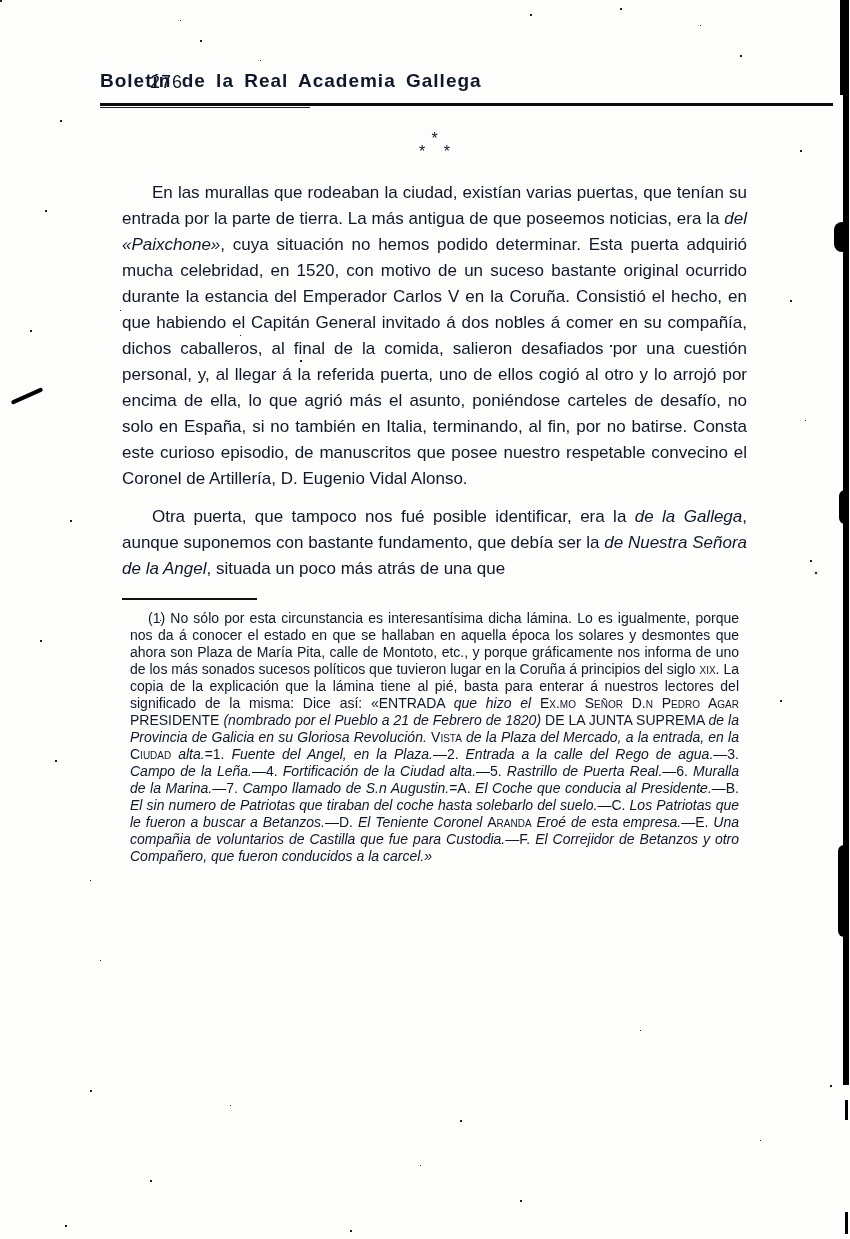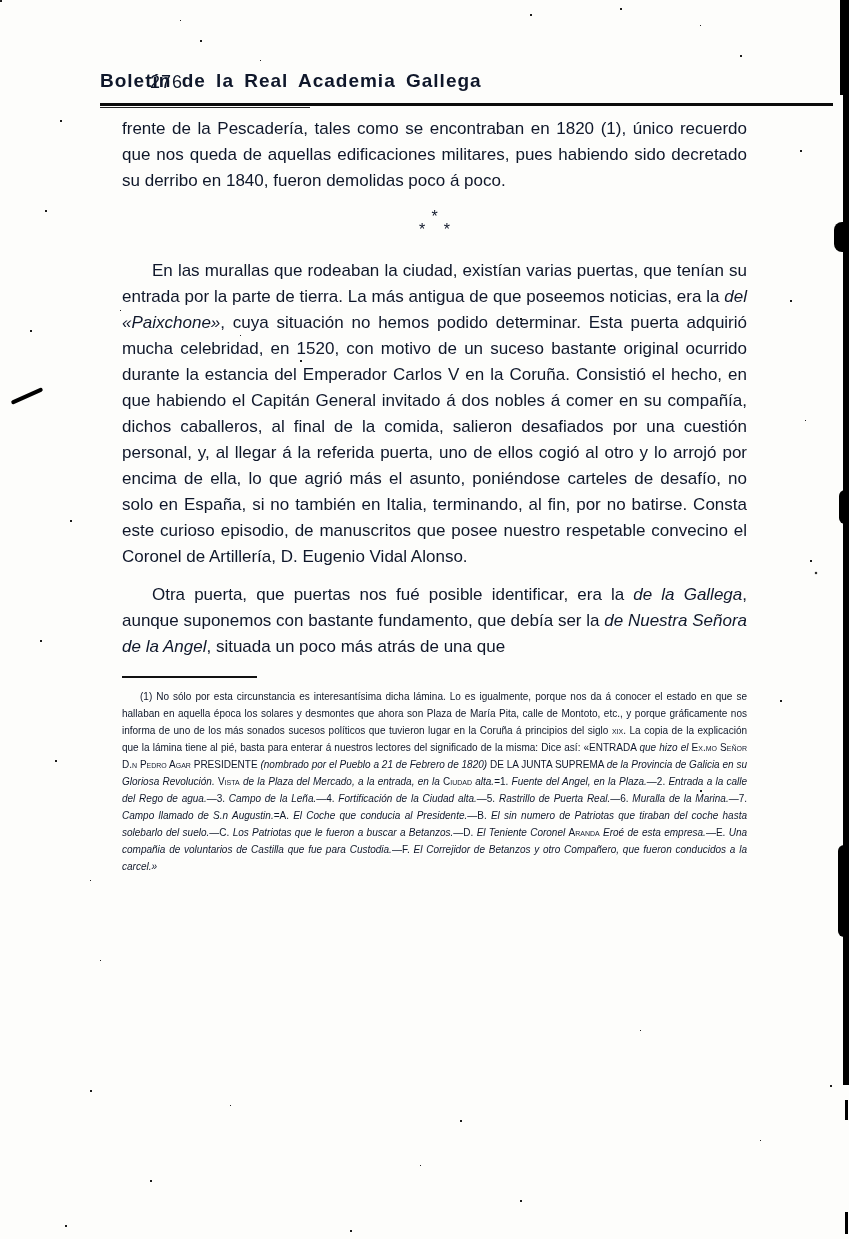--- a/index.html
+++ b/index.html
@@ -41,21 +41,21 @@
   .asterism{
     text-align:center;font-size:16px;line-height:13px;
     margin:16px 0 22px 0;letter-spacing:0;
   }
   .asterism .row2{word-spacing:14px;}
   .footnote-rule{
     width:135px;height:0;border-top:2px solid #111;
     margin:16px 0 10px 0;
   }
   .footnote-par{
-    margin:0;font-size:10px;line-height:17px;text-align:justify;
+    margin:8px;font-size:14px;line-height:17px;text-align:justify;
     text-indent:18px;
   }
   
   .edge-band{position:absolute;right:0;top:0;width:6px;height:1085px;background:#000;}
   .edge-bump{position:absolute;background:#000;}
   .bump-top{right:0;top:0;width:9px;height:95px;}
   .bump-1{right:0;top:222px;width:15px;height:30px;border-radius:8px 0 0 8px;}
   .bump-2{right:0;top:490px;width:10px;height:34px;border-radius:6px 0 0 6px;}
   .bump-3{right:0;top:845px;width:11px;height:92px;border-radius:6px 0 0 6px;}
   .edge-mark1{position:absolute;right:1px;top:1100px;width:3px;height:20px;background:#000;}
@@ -85,27 +85,26 @@
 </head>
 <body>
 
 <div class="page">
 
   <div class="page-number">276</div>
   <div class="header-title">Boletín de la Real Academia Gallega</div>
   <div class="header-rule"></div>
 
   <div class="content">
-      <p class="body-par"><span class="seg-n">frente de la Pescadería, tales como se encontraban en 1820 (1), único recuerdo que nos queda de aquellas edificaciones militares, pues habiendo sido decretado su derribo en 1840, fueron demolidas poco á poco.</span></p>
       <div class="asterism">
         <div>*</div>
         <div class="row2">* *</div>
       </div>
       <p class="body-par indent"><span class="seg-n">En las murallas que rodeaban la ciudad, existían varias puertas, que tenían su entrada por la parte de tierra. La más antigua de que poseemos noticias, era la </span><span class="seg-i">del «Paixchone»</span><span class="seg-n">, cuya situación no hemos podido determinar. Esta puerta adquirió mucha celebridad, en 1520, con motivo de un suceso bastante original ocurrido durante la estancia del Emperador Carlos V en la Coruña. Consistió el hecho, en que habiendo el Capitán General invitado á dos nobles á comer en su compañía, dichos caballeros, al final de la comida, salieron desafiados por una cuestión personal, y, al llegar á la referida puerta, uno de ellos cogió al otro y lo arrojó por encima de ella, lo que agrió más el asunto, poniéndose carteles de desafío, no solo en España, si no también en Italia, terminando, al fin, por no batirse. Consta este curioso episodio, de manuscritos que posee nuestro respetable convecino el Coronel de Artillería, D. Eugenio Vidal Alonso.</span></p>
-      <p class="body-par indent"><span class="seg-n">Otra puerta, que puertas nos fué posible identificar, era la </span><span class="seg-i">de la Gallega</span><span class="seg-n">, aunque suponemos con bastante fundamento, que debía ser la </span><span class="seg-i">de Nuestra Señora de la Angel</span><span class="seg-n">, situada un poco más atrás de una que</span></p>
+      <p class="body-par indent"><span class="seg-n">Otra puerta, que tampoco nos fué posible identificar, era la </span><span class="seg-i">de la Gallega</span><span class="seg-n">, aunque suponemos con bastante fundamento, que debía ser la </span><span class="seg-i">de Nuestra Señora de la Angel</span><span class="seg-n">, situada un poco más atrás de una que</span></p>
       <div class="footnote-rule"></div>
       <p class="footnote-par"><span class="seg-n">(1)  No sólo por esta circunstancia es interesantísima dicha lámina. Lo es igualmente, porque nos da á conocer el estado en que se hallaban en aquella época los solares y desmontes que ahora son Plaza de María Pita, calle de Montoto, etc., y porque gráficamente nos informa de uno de los más sonados sucesos políticos que tuvieron lugar en la Coruña á principios del siglo </span><span class="seg-sc">xix</span><span class="seg-n">. La copia de la explicación que la lámina tiene al pié, basta para enterar á nuestros lectores del significado de la misma: Dice así: «ENTRADA </span><span class="seg-i">que hizo el </span><span class="seg-sc">Ex.mo Señor D.n Pedro Agar </span><span class="seg-n">PRESIDENTE </span><span class="seg-i">(nombrado por el Pueblo a 21 de Febrero de 1820) </span><span class="seg-n">DE LA JUNTA SUPREMA </span><span class="seg-i">de la Provincia de Galicia en su Gloriosa Revolución. </span><span class="seg-sc">Vista </span><span class="seg-i">de la Plaza del Mercado, a la entrada, en la </span><span class="seg-sc">Ciudad </span><span class="seg-i">alta.</span><span class="seg-n">=1. </span><span class="seg-i">Fuente del Angel, en la Plaza.</span><span class="seg-n">—2. </span><span class="seg-i">Entrada a la calle del Rego de agua.</span><span class="seg-n">—3. </span><span class="seg-i">Campo de la Leña.</span><span class="seg-n">—4. </span><span class="seg-i">Fortificación de la Ciudad alta.</span><span class="seg-n">—5. </span><span class="seg-i">Rastrillo de Puerta Real.</span><span class="seg-n">—6. </span><span class="seg-i">Muralla de la Marina.</span><span class="seg-n">—7. </span><span class="seg-i">Campo llamado de S.n Augustin.</span><span class="seg-n">=A. </span><span class="seg-i">El Coche que conducia al Presidente.</span><span class="seg-n">—B. </span><span class="seg-i">El sin numero de Patriotas que tiraban del coche hasta solebarlo del suelo.</span><span class="seg-n">—C. </span><span class="seg-i">Los Patriotas que le fueron a buscar a Betanzos.</span><span class="seg-n">—D. </span><span class="seg-i">El Teniente Coronel </span><span class="seg-sc">Aranda </span><span class="seg-i">Eroé de esta empresa.</span><span class="seg-n">—E. </span><span class="seg-i">Una compañia de voluntarios de Castilla que fue para Custodia.</span><span class="seg-n">—F. </span><span class="seg-i">El Correjidor de Betanzos y otro Compañero, que fueron conducidos a la carcel.»</span></p>
     </div>
 
   <div class="edge-band"></div>
   <div class="edge-bump bump-top"></div>
   <div class="edge-bump bump-1"></div>
   <div class="edge-bump bump-2"></div>
   <div class="edge-bump bump-3"></div>
   <div class="edge-mark1"></div>

